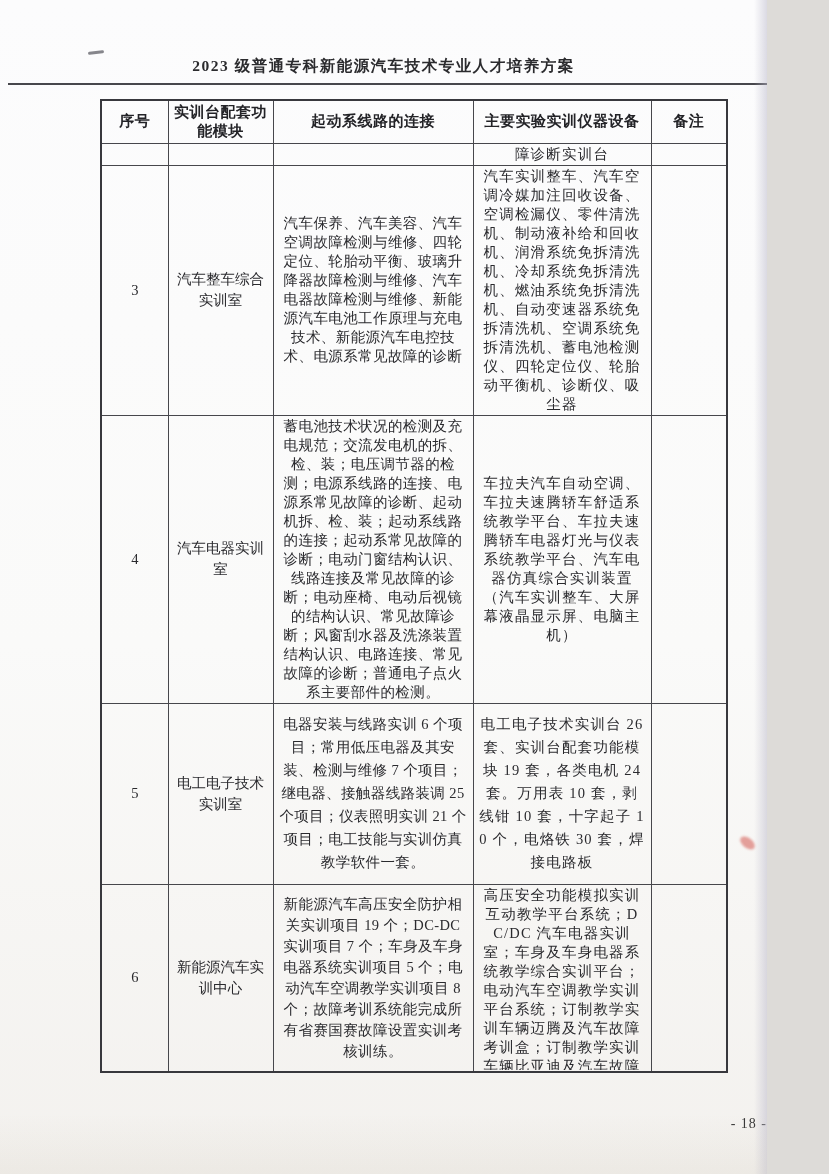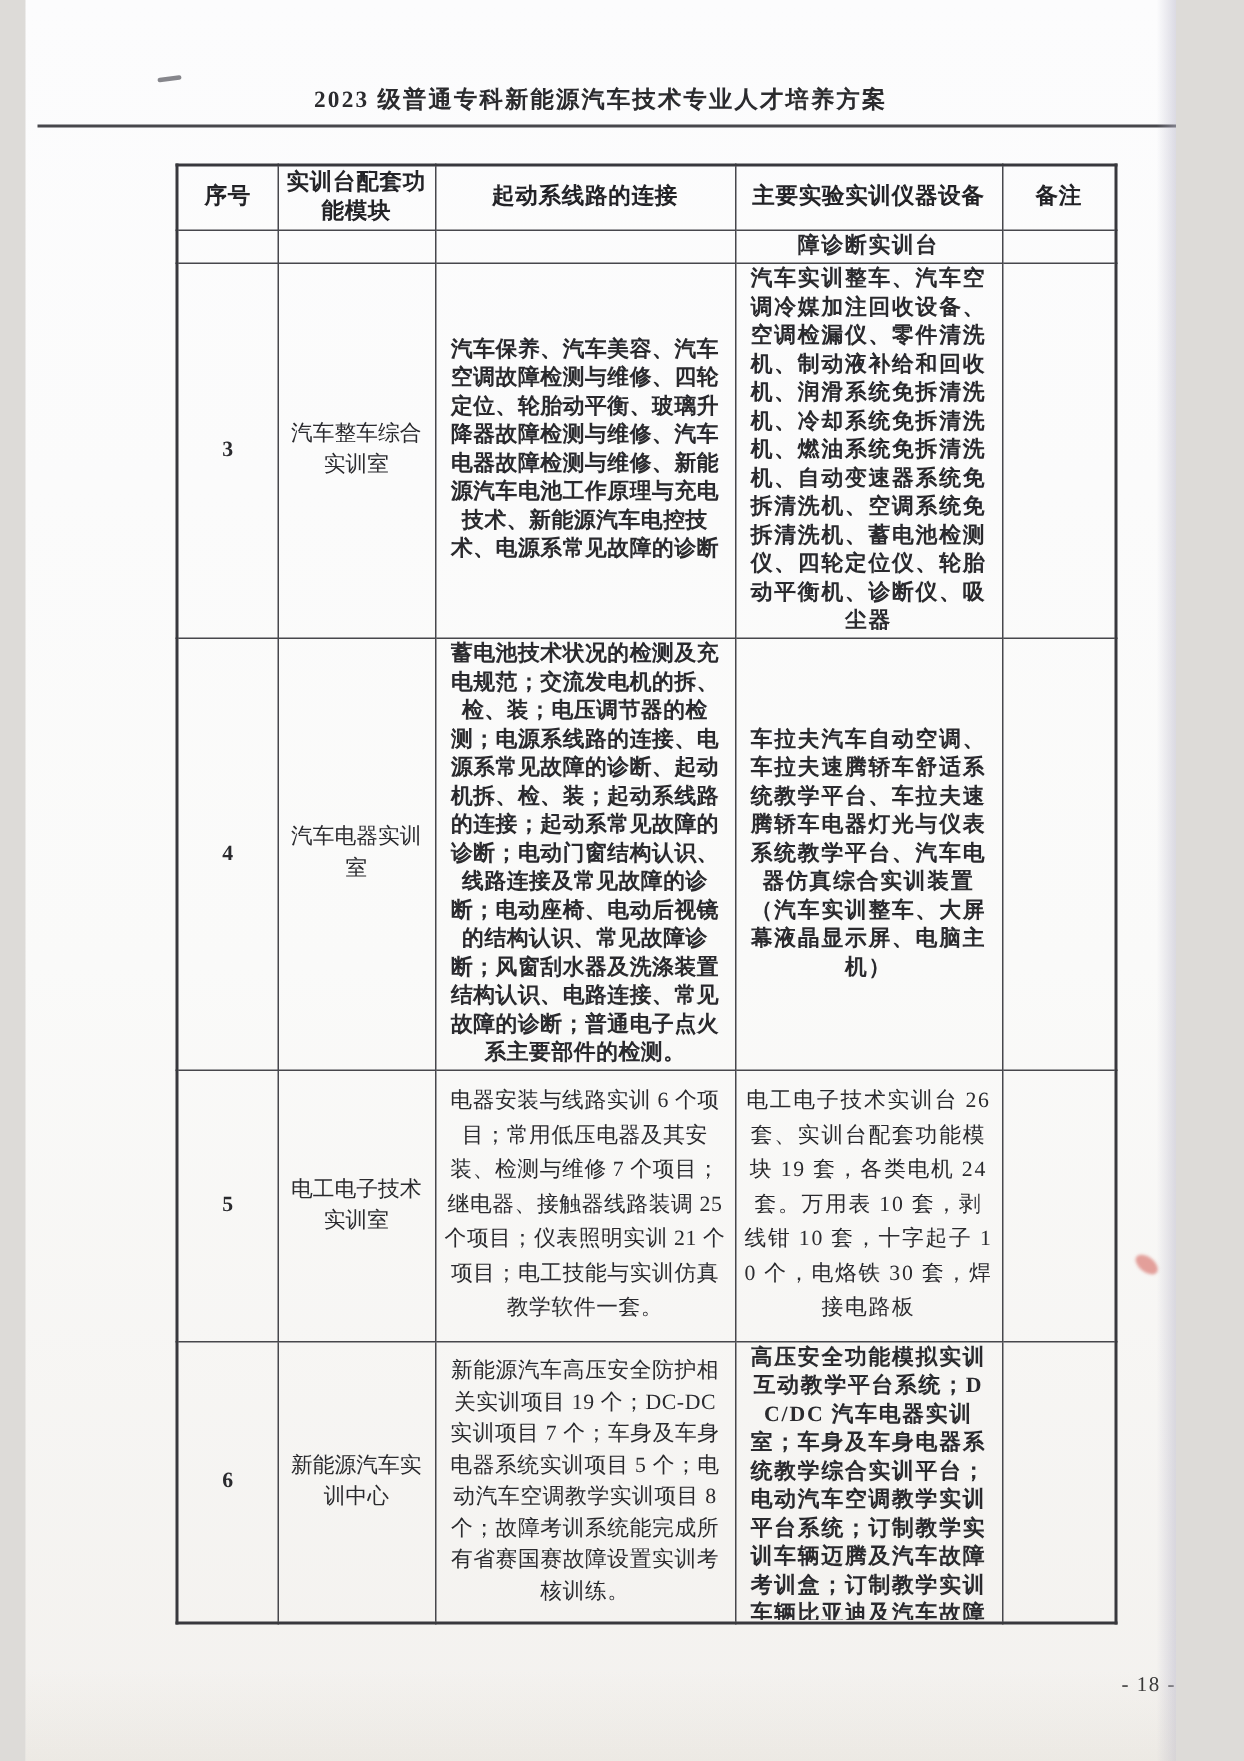--- a/index.html
+++ b/index.html
@@ -1,47 +1,47 @@
 <!DOCTYPE html>
 <html style="--stamp-color: #d0483f;"><head>
 <meta charset="utf-8">
 <style>
   html,body{margin:0;padding:0;background:#dddbd8;}
   .sheet{
     position:relative;width:767px;height:1174px;overflow:hidden;
     background:linear-gradient(180deg,#fcfcfd 0%,#fafaf9 55%,#f3f1ee 100%);
-    font-family:"Liberation Serif","DejaVu Serif",serif;color:#232326;margin-left:17px;
+    font-family:"Liberation Serif","DejaVu Serif",serif;color:#232326;
   }
   .edge-shadow{position:absolute;right:0;top:0;width:13px;height:100%;
     background:linear-gradient(90deg,rgba(196,194,208,0),rgba(186,184,202,.5));}
   .bottom-tint{position:absolute;left:0;bottom:0;width:100%;height:60px;
     background:linear-gradient(180deg,rgba(216,210,200,0),rgba(216,210,198,.25));}
 
   .doc-title{position:absolute;top:56px;left:0;width:100%;text-align:center;
     font-size:15.5px;font-weight:bold;letter-spacing:1.5px;color:#2b2b2e;}
   .header-rule{position:absolute;top:83px;left:8px;width:813px;height:2px;background:#47474c;}
   .corner-mark{position:absolute;left:88px;top:51px;width:16px;height:3px;
     background:#5f5f66;transform:rotate(-7deg);border-radius:2px;opacity:.75;}
 
-  table.lab{position:absolute;left:100px;top:109px;width:626px;
+  table.lab{position:absolute;left:100px;top:99px;width:626px;
     border-collapse:collapse;table-layout:fixed;border:2px solid #38383d;}
   .lab th,.lab td{border:1px solid #47474c;padding:1px 5px;text-align:center;
     vertical-align:middle;word-break:break-all;overflow:hidden;}
   .lab th{font-size:15px;font-weight:bold;letter-spacing:.5px;line-height:19px;color:#232327;}
   .lab td{font-size:14.5px;color:#2a2a2e;}
   col.c1{width:67px}col.c2{width:105px}col.c3{width:200px}col.c4{width:178px}col.c5{width:76px}
 
   tr.hdr{height:43px}
   tr.carry{height:19px}
   tr.r3{height:242px}
   tr.r4{height:286px}
   tr.r5{height:181px}
   tr.r6{height:187px}
 
-  .lh19{line-height:19px;font-weight:bold;}
+  .lh19{line-height:19px;}
   .lh21{line-height:21px;}
   .lh23{line-height:23px;}
   .sp04{letter-spacing:.4px;}
   .sp12{letter-spacing:1.2px;}
   .vtop{vertical-align:top;}
   .padtop{padding-top:13px;}
   .clip{max-height:184px;overflow:hidden;}
 
   .page-num{position:absolute;top:1116px;left:0;width:100%;text-align:right;
     font-size:14px;letter-spacing:1px;color:#333;}

